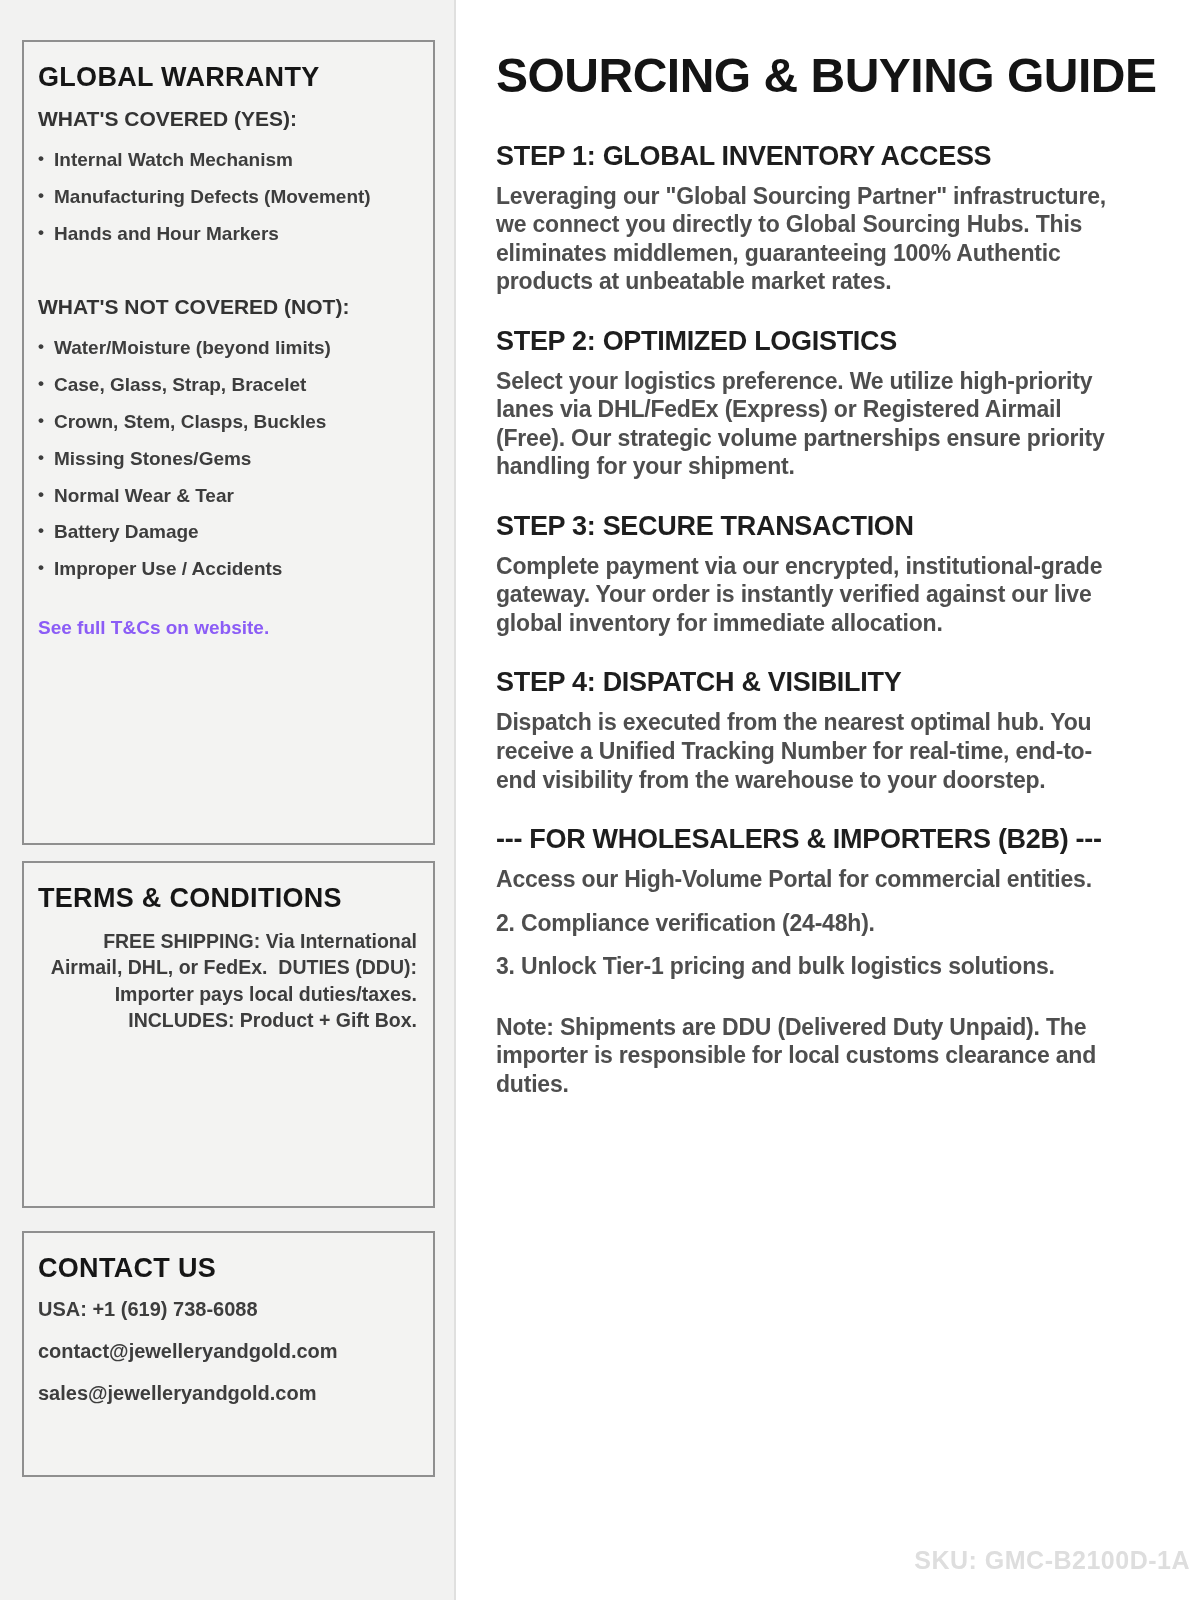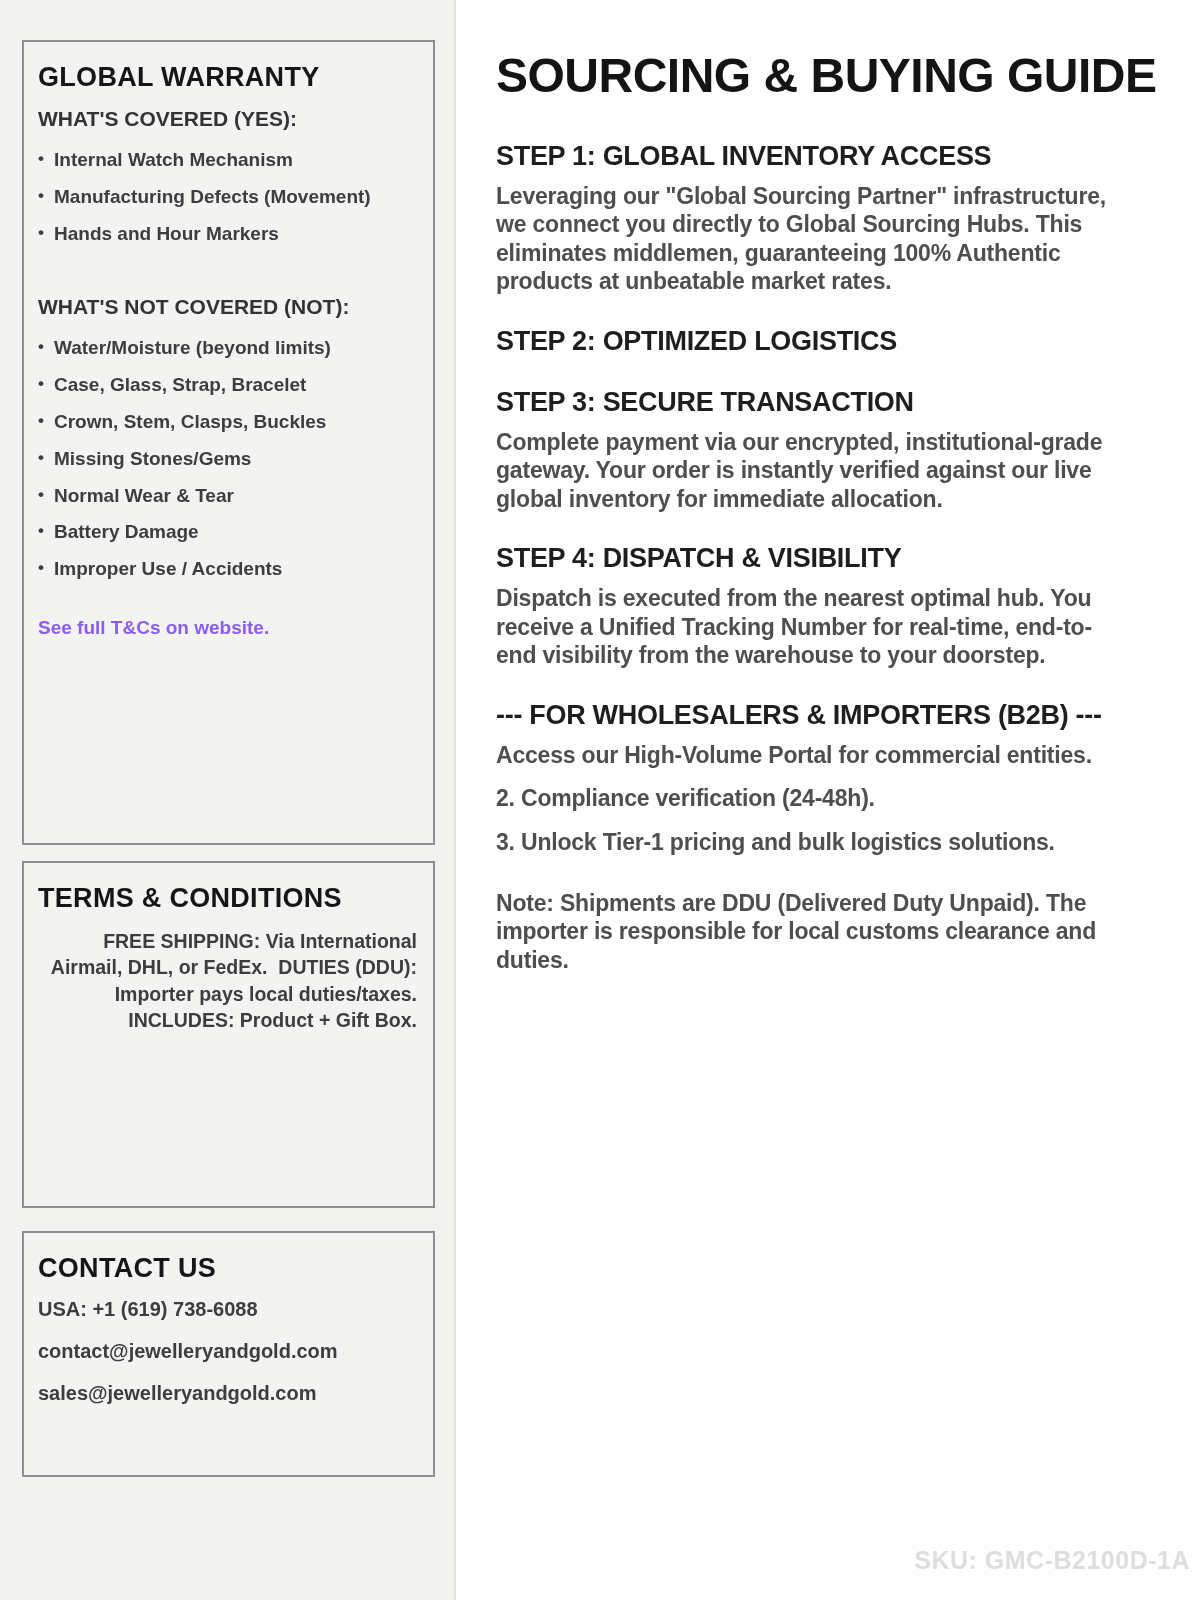--- a/index.html
+++ b/index.html
@@ -203,20 +203,21 @@
   <main class="content">
     <h1>SOURCING &amp; BUYING GUIDE</h1>
 
     <section class="step">
       <h2>STEP 1: GLOBAL INVENTORY ACCESS</h2>
       <p>Leveraging our "Global Sourcing Partner" infrastructure, we connect you directly to Global Sourcing Hubs. This eliminates middlemen, guaranteeing 100% Authentic products at unbeatable market rates.</p>
     </section>
 
     <section class="step">
       <h2>STEP 2: OPTIMIZED LOGISTICS</h2>
+      <p>Select your logistics preference. We utilize high-priority lanes via DHL/FedEx (Express) or Registered Airmail (Free). Our strategic volume partnerships ensure priority handling for your shipment.</p>
     </section>
 
     <section class="step">
       <h2>STEP 3: SECURE TRANSACTION</h2>
       <p>Complete payment via our encrypted, institutional-grade gateway. Your order is instantly verified against our live global inventory for immediate allocation.</p>
     </section>
 
     <section class="step">
       <h2>STEP 4: DISPATCH &amp; VISIBILITY</h2>
       <p>Dispatch is executed from the nearest optimal hub. You receive a Unified Tracking Number for real-time, end-to-end visibility from the warehouse to your doorstep.</p>

